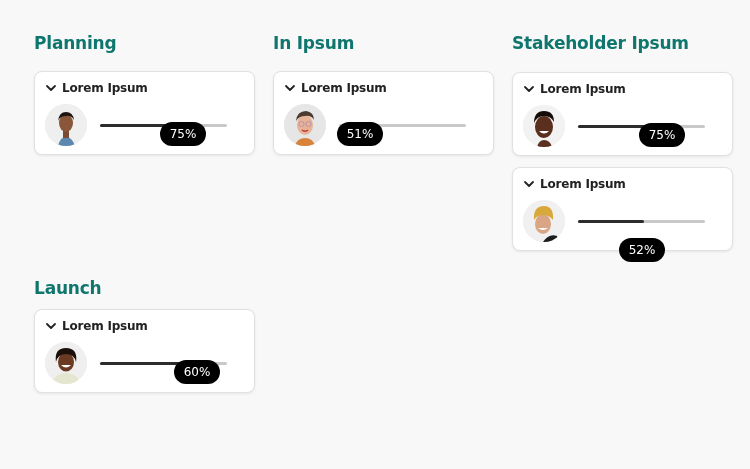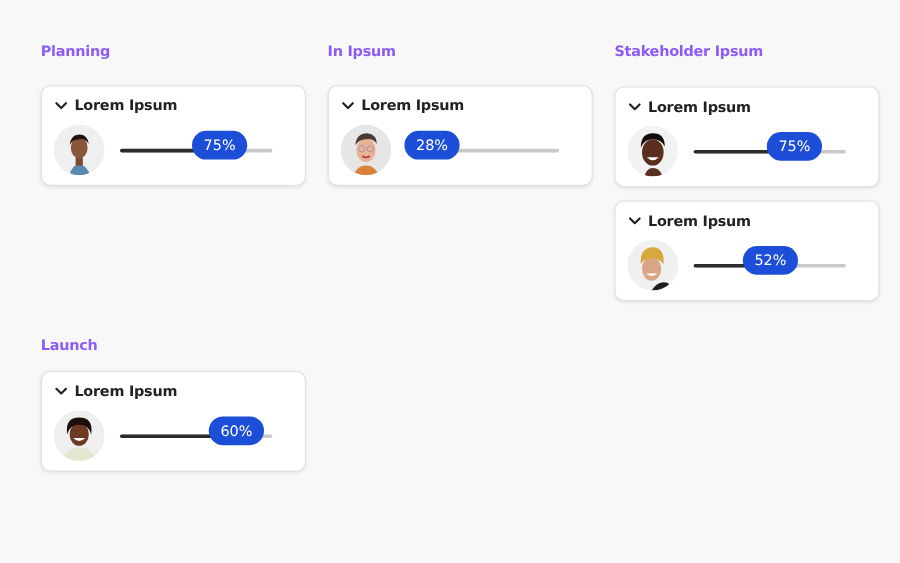--- a/index.html
+++ b/index.html
@@ -8,23 +8,23 @@
       width: 750px;
       height: 469px;
       background: #f8f8f8;
       font-family: "DejaVu Sans", "Liberation Sans", sans-serif;
       overflow: hidden;
     }
     .stage { position: relative; width: 750px; height: 469px; }
     .column-heading {
       position: absolute;
       margin: 0;
-      font-size: 12px;
+      font-size: 17px;
       font-weight: bold;
-      color: #8b5cf6;
+      color: #0f766e;
       letter-spacing: -0.2px;
       line-height: 20px;
       white-space: nowrap;
     }
     .card {
       position: absolute;
       width: 221px;
       height: 84px;
       background: #ffffff;
       border: 1px solid #e1e1e1;
@@ -78,25 +78,25 @@
     .track-fill {
       position: absolute;
       left: 0;
       top: 0;
       height: 3px;
       border-radius: 2px;
       background: #2c2c2c;
     }
     .pill {
       position: absolute;
-      top: 37px;
+      top: 50px;
       width: 46px;
       height: 24px;
       border-radius: 12px;
-      background: #1d4ed8;
+      background: #000000;
       color: #ffffff;
       font-size: 12px;
       line-height: 24px;
       text-align: center;
       cursor: grab;
     }
   </style>
 </head>
 <body>
 
@@ -147,21 +147,21 @@
         <ellipse cx="21" cy="21" rx="8" ry="10" fill="#e6b396"></ellipse>
         <path d="M12 17 Q13 7 22 7 Q30 8 30 16 Q27 11 21 12 Q15 12 12 17 Z" fill="#4a3a30"></path>
         <circle cx="17.5" cy="20" r="2.6" fill="none" stroke="#b58ab0" stroke-width="0.8"></circle>
         <circle cx="24.5" cy="20" r="2.6" fill="none" stroke="#b58ab0" stroke-width="0.8"></circle>
         <path d="M18 26 Q21 28.5 24 26" fill="none" stroke="#c0303a" stroke-width="1.4"></path>
       </svg>
     </div>
     <div class="track">
       <div class="track-fill" style="width:0%;"></div>
     </div>
-    <div class="pill" style="left:63px;">28%</div>
+    <div class="pill" style="left:63px;">51%</div>
   </div>
 
   <div class="card" style="left:512px; top:72px;">
     <div class="card-header">
       <span class="chevron">
         <svg width="12" height="12" viewBox="0 0 12 12">
             <path d="M2 4 L6 8 L10 4" fill="none" stroke="#222" stroke-width="1.8" stroke-linecap="round" stroke-linejoin="round"></path>
           </svg>
       </span>
       <span class="card-title">Lorem Ipsum</span>
@@ -195,21 +195,21 @@
         <rect width="42" height="42" fill="#f0f0f0"></rect>
         <path d="M20 42 Q26 33 34 36 L36 42 Z" fill="#1c1c1c"></path>
         <ellipse cx="20" cy="24" rx="8" ry="10" fill="#d9a585"></ellipse>
         <path d="M11 20 Q10 6 21 6 Q31 6 30 20 Q26 15 20 15 Q14 15 11 20 Z" fill="#d9a83a"></path>
         <path d="M15 28 Q20 32 25 28 Z" fill="#ffffff"></path>
       </svg>
     </div>
     <div class="track">
       <div class="track-fill" style="width:52%;"></div>
     </div>
-    <div class="pill" style="left:106px;">52%</div>
+    <div class="pill" style="left:106px;margin-top:20px;">52%</div>
   </div>
 
   <div class="card" style="left:34px; top:309px;">
     <div class="card-header">
       <span class="chevron">
         <svg width="12" height="12" viewBox="0 0 12 12">
             <path d="M2 4 L6 8 L10 4" fill="none" stroke="#222" stroke-width="1.8" stroke-linecap="round" stroke-linejoin="round"></path>
           </svg>
       </span>
       <span class="card-title">Lorem Ipsum</span>

